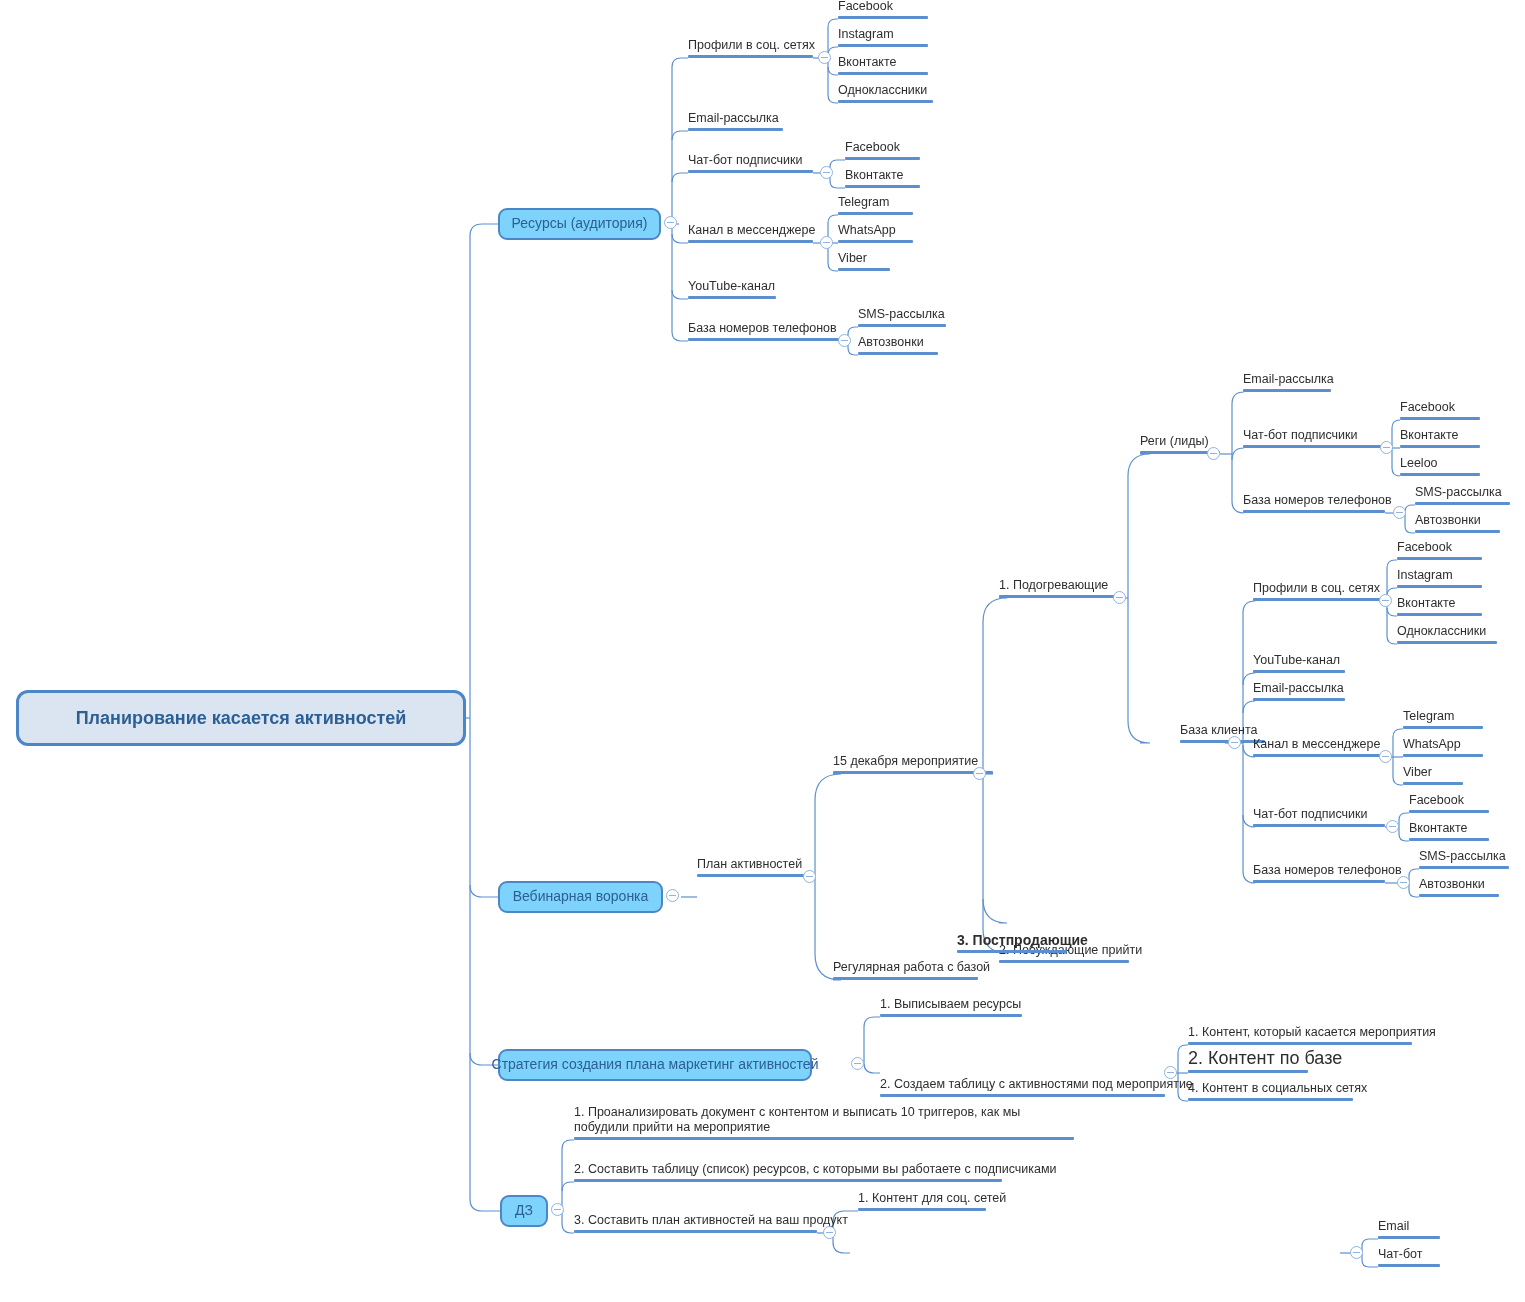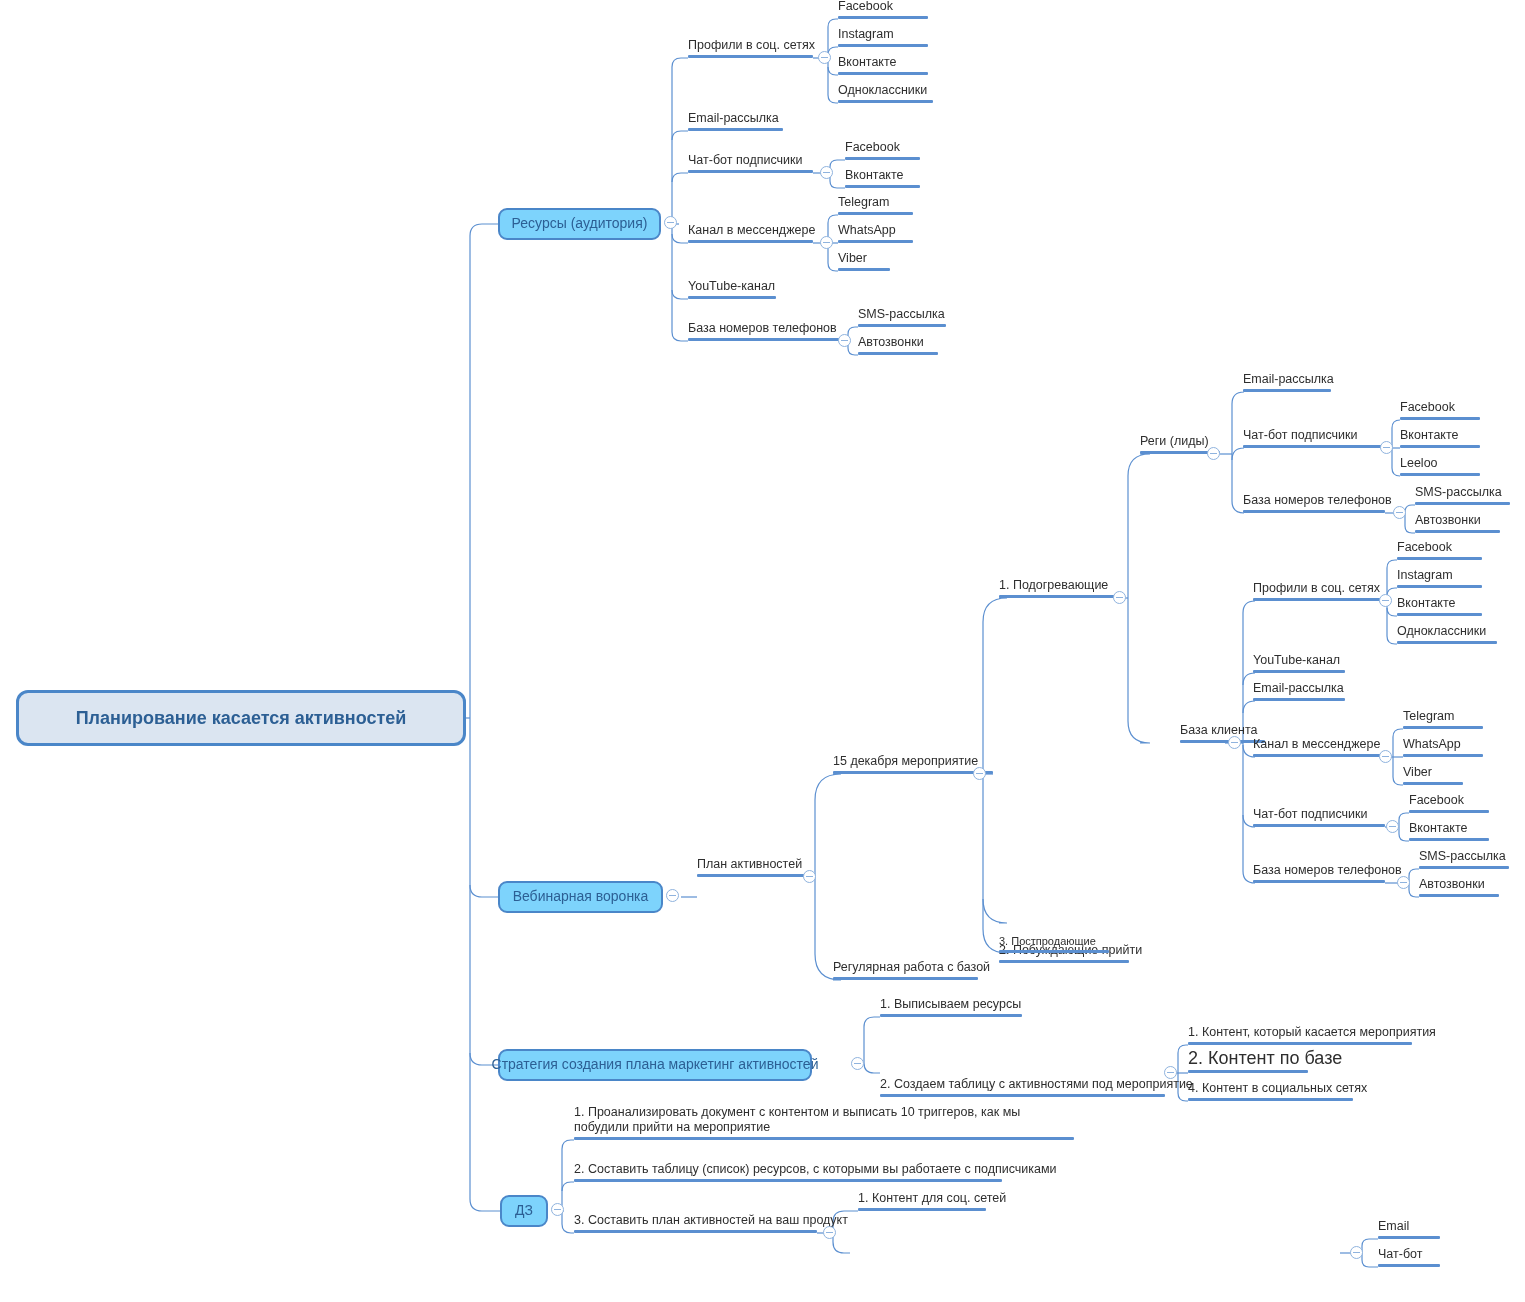--- a/index.html
+++ b/index.html
@@ -290,21 +290,21 @@
       <div class="ul-bar" style="width: 145px; background: rgb(91, 143, 208);"></div>
     </div>
     <div class="ul-node" style="left: 999px; top: 576px; width: 120px; height: 22px; font-size: 12.5px;">
       <div class="ul-label">1. Подогревающие</div>
       <div class="ul-bar" style="width: 120px; background: rgb(91, 143, 208);"></div>
     </div>
     <div class="ul-node" style="left: 999px; top: 901px; width: 130px; height: 22px; font-size: 12.5px; margin-top: 40px;">
       <div class="ul-label">2. Побуждающие прийти</div>
       <div class="ul-bar" style="width: 130px; background: rgb(91, 143, 208);"></div>
     </div>
-    <div class="ul-node" style="left: 999px; top: 931px; width: 110px; height: 22px; font-size: 11px;">
+    <div class="ul-node" style="left: 957px; top: 931px; width: 110px; height: 22px; font-size: 14px; font-weight: bold;">
       <div class="ul-label">3. Постпродающие</div>
       <div class="ul-bar" style="width: 110px; background: rgb(91, 143, 208);"></div>
     </div>
     <div class="ul-node" style="left: 1140px; top: 432px; width: 80px; height: 22px; font-size: 12.5px;">
       <div class="ul-label">Реги (лиды)</div>
       <div class="ul-bar" style="width: 80px; background: rgb(91, 143, 208);"></div>
     </div>
     <div class="ul-node" style="left: 1140px; top: 721px; width: 85px; height: 22px; font-size: 12.5px; margin-left: 40px;">
       <div class="ul-label">База клиента</div>
       <div class="ul-bar" style="width: 85px; background: rgb(91, 143, 208);"></div>

